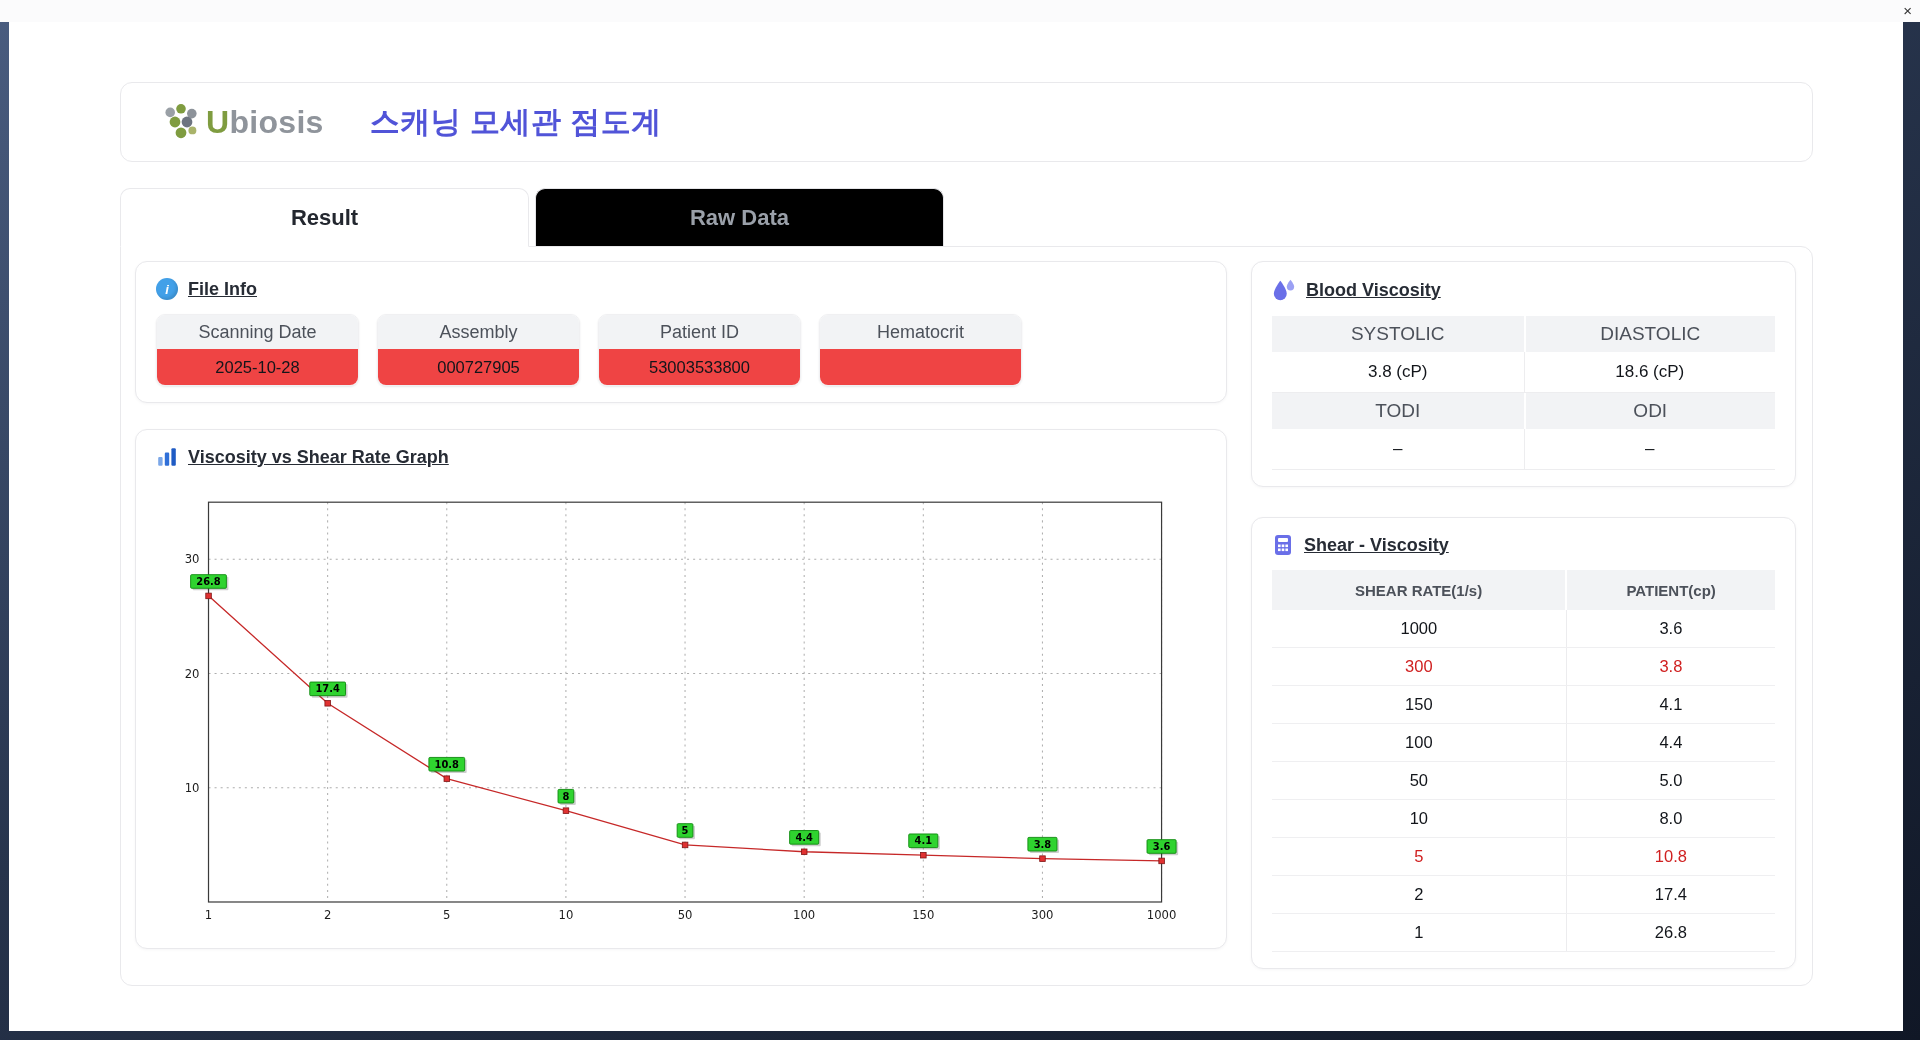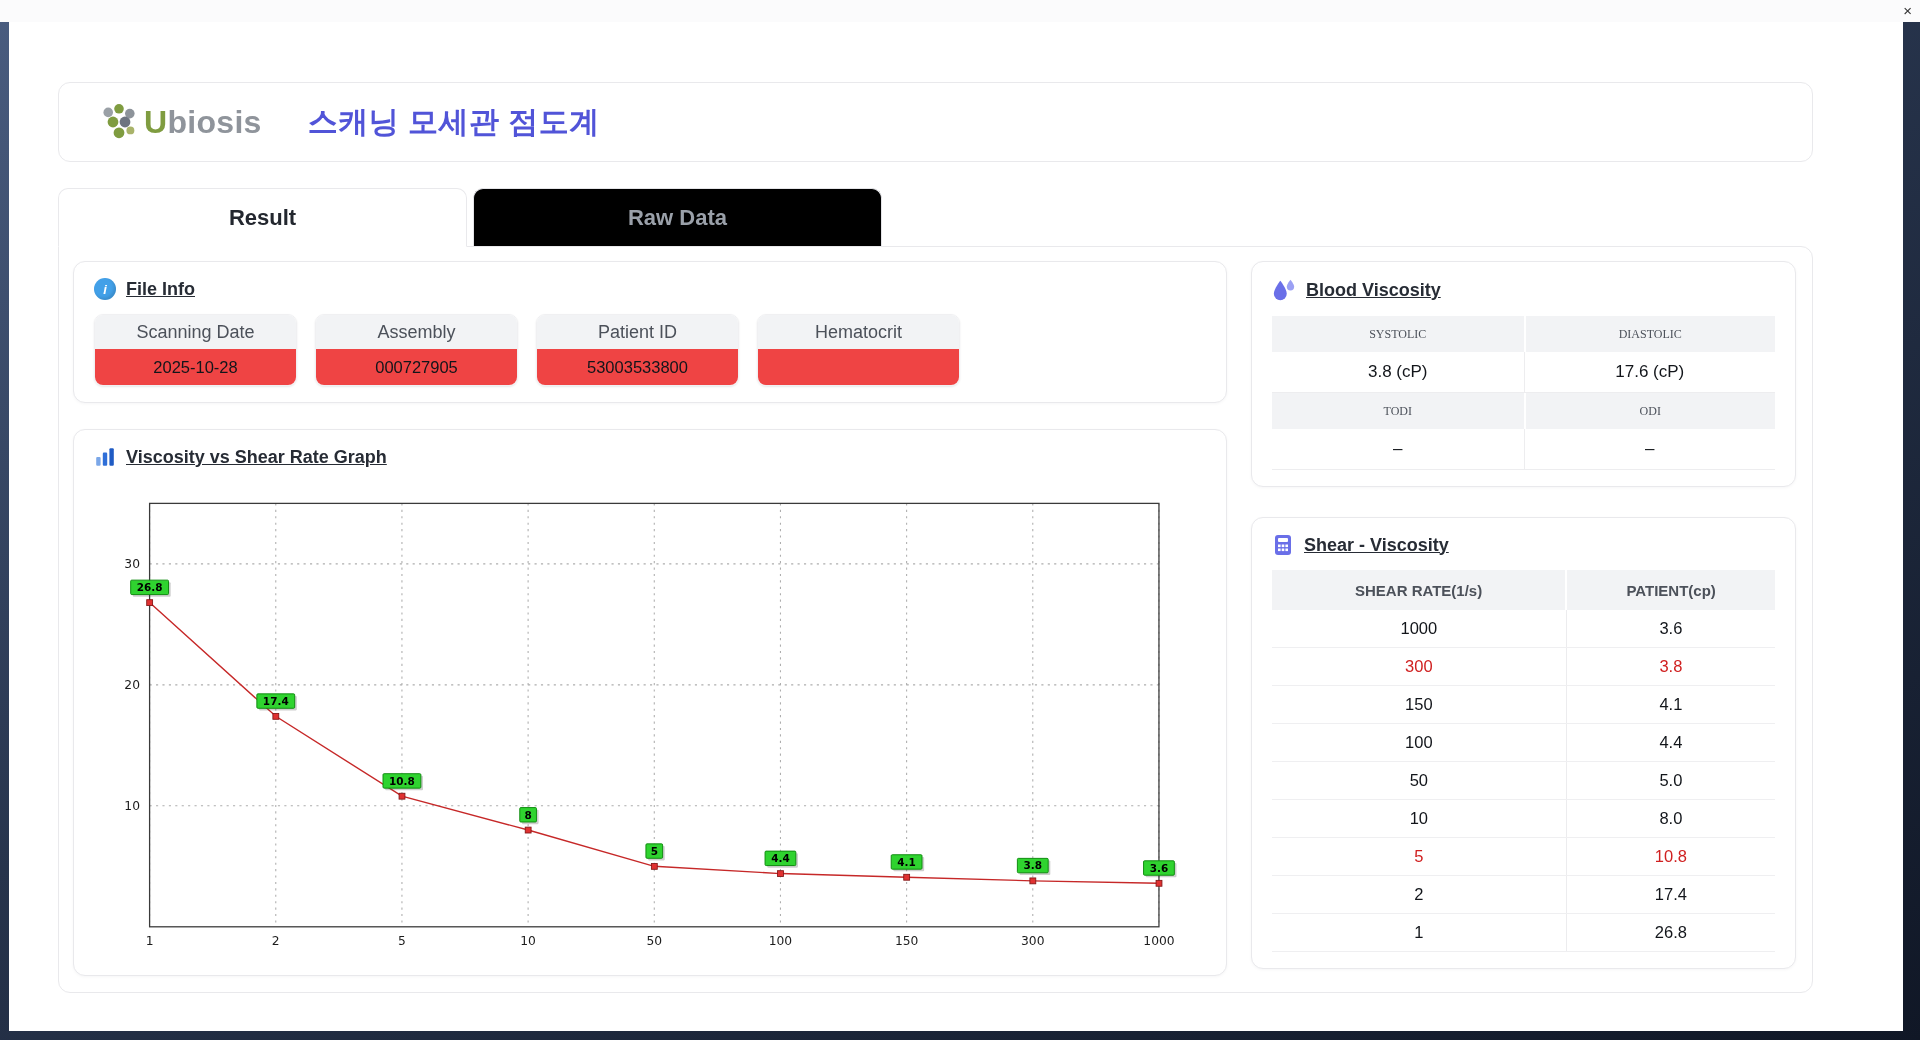--- a/index.html
+++ b/index.html
@@ -2,21 +2,21 @@
 <html><head>
 <meta charset="utf-8">
 <style>
   html,body{margin:0;padding:0;width:1920px;height:1040px;overflow:hidden;
     font-family:"Liberation Sans","DejaVu Sans",sans-serif;}
   .desktop{position:relative;width:100%;height:100%;
     background:linear-gradient(155deg,#4a5d80 0%,#27344c 45%,#101726 100%);}
   .titlebar{position:absolute;top:0;left:0;right:0;height:22px;background:#fbfbfc;z-index:10;}
   .close{position:absolute;right:8px;top:1px;font-size:15px;line-height:20px;color:#333;cursor:pointer;}
   .window{position:absolute;top:22px;left:9px;right:17px;bottom:9px;background:#fff;overflow:hidden;}
-  .content{padding:60px 90px 0 49px;}
+  .content{padding:60px 90px 0 111px;}
 
   .header-card{height:78px;border:1.5px solid #e9e9ec;border-radius:12px;display:flex;
     align-items:center;padding:0 42px;gap:46px;background:#fff;}
   .logo{display:flex;align-items:center;gap:7px;}
   .logo svg{display:block;}
   .logo-text{font-size:32px;font-weight:700;line-height:1;letter-spacing:.3px;}
   .logo-u{color:#7f9c40;}
   .logo-rest{color:#8f949b;}
   .app-title{font-size:30px;font-weight:700;color:#5154d8;letter-spacing:.5px;}
 
@@ -45,21 +45,21 @@
   .field-label{background:#f2f3f5;height:34px;display:flex;align-items:center;justify-content:center;
     font-size:18px;color:#4c515a;}
   .field-value{height:36px;display:flex;align-items:center;justify-content:center;
     font-size:16.5px;color:#12151a;background:#ef4444;}
 
   .chart{width:100%;height:auto;display:block;margin-top:2px;}
   .chart text{font-family:"DejaVu Sans","Liberation Sans",sans-serif;}
 
   .blood-grid{display:grid;grid-template-columns:1fr 1fr;}
   .bh{background:#f2f3f5;height:36px;display:flex;align-items:center;justify-content:center;
-    font-size:12px;color:#4c515a;font-family:Liberation Serif, serif;}
+    font-size:19px;color:#4c515a;}
   .bh.col2{border-left:2px solid #fff;}
   .bv{height:40px;display:flex;align-items:center;justify-content:center;font-size:17px;
     color:#12151a;border-bottom:1px solid #ededef;}
   .bv.col2{border-left:1px solid #ededef;}
 
   .shear-table{width:100%;border-collapse:collapse;}
   .shear-table th{background:#f2f3f5;height:38px;font-size:15px;color:#4c515a;font-weight:600;}
   .shear-table th.col2{border-left:2px solid #fff;}
   .shear-table td{height:35px;text-align:center;font-size:16.5px;color:#12151a;
     border-bottom:1px solid #efeff1;}
@@ -209,21 +209,21 @@
               <svg width="24" height="24" viewBox="0 0 26 24">
                 <path d="M9 2 C9 2 2 11 2 16 a7 7 0 0 0 14 0 C16 11 9 2 9 2 Z" fill="#6a6fe8"></path>
                 <path d="M20 1 C20 1 16 6 16 8.5 a4 4 0 0 0 8 0 C24 6 20 1 20 1 Z" fill="#9ba0f4"></path>
               </svg>
               <h3>Blood Viscosity</h3>
             </div>
             <div class="blood-grid">
                 <div class="bh">SYSTOLIC</div>
                 <div class="bh col2">DIASTOLIC</div>
                 <div class="bv">3.8 (cP)</div>
-                <div class="bv col2">17.6 (cP)</div>
+                <div class="bv col2">18.6 (cP)</div>
                 <div class="bh">TODI</div>
                 <div class="bh col2">ODI</div>
                 <div class="bv">–</div>
                 <div class="bv col2">–</div>
               </div>
           </section>
 
           <section class="card">
             <div class="card-title">
               <svg width="22" height="22" viewBox="0 0 22 22">

